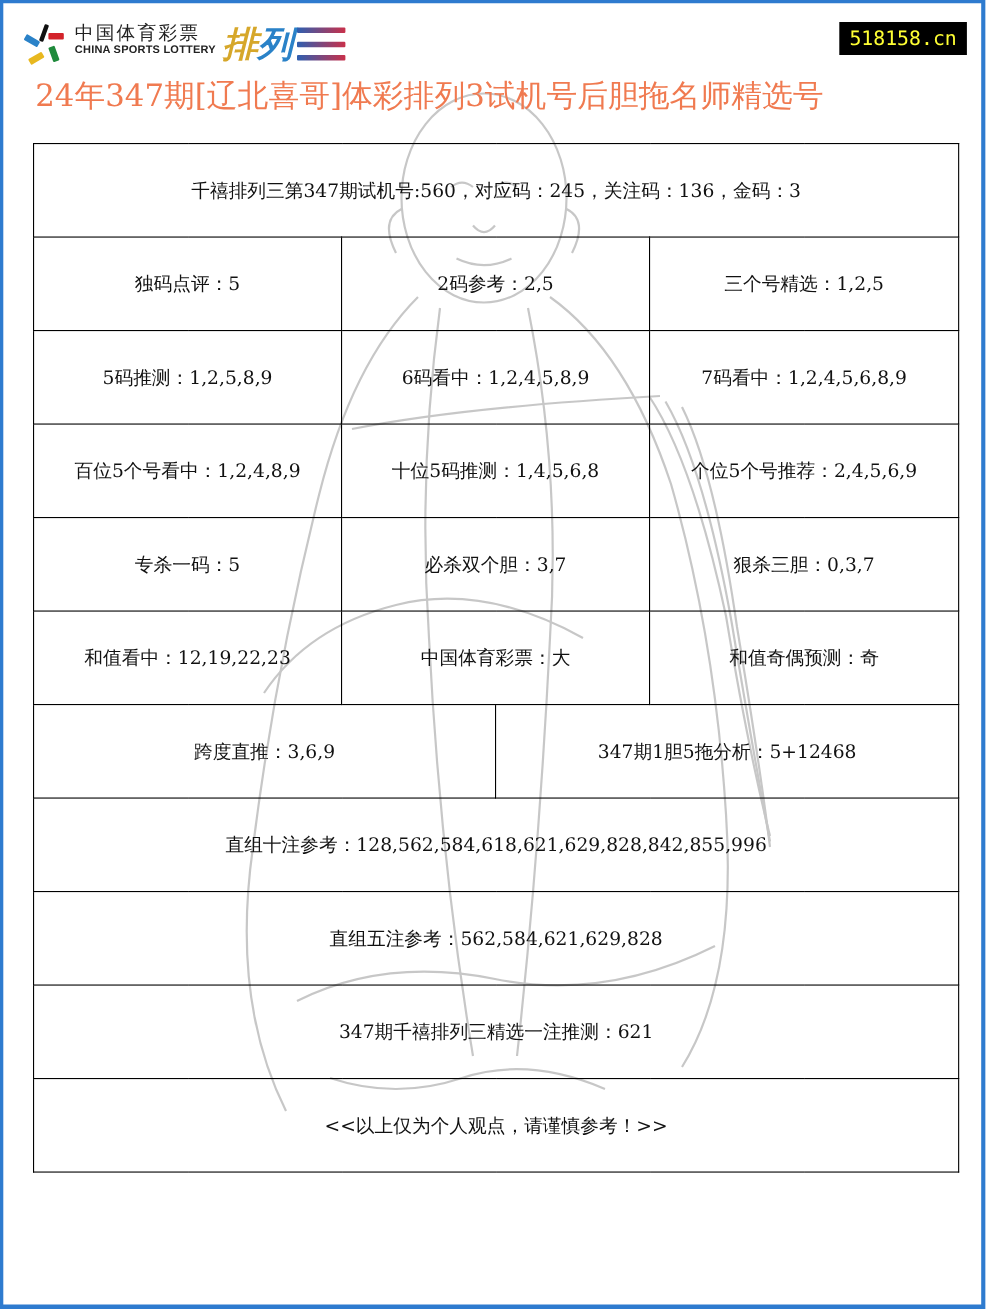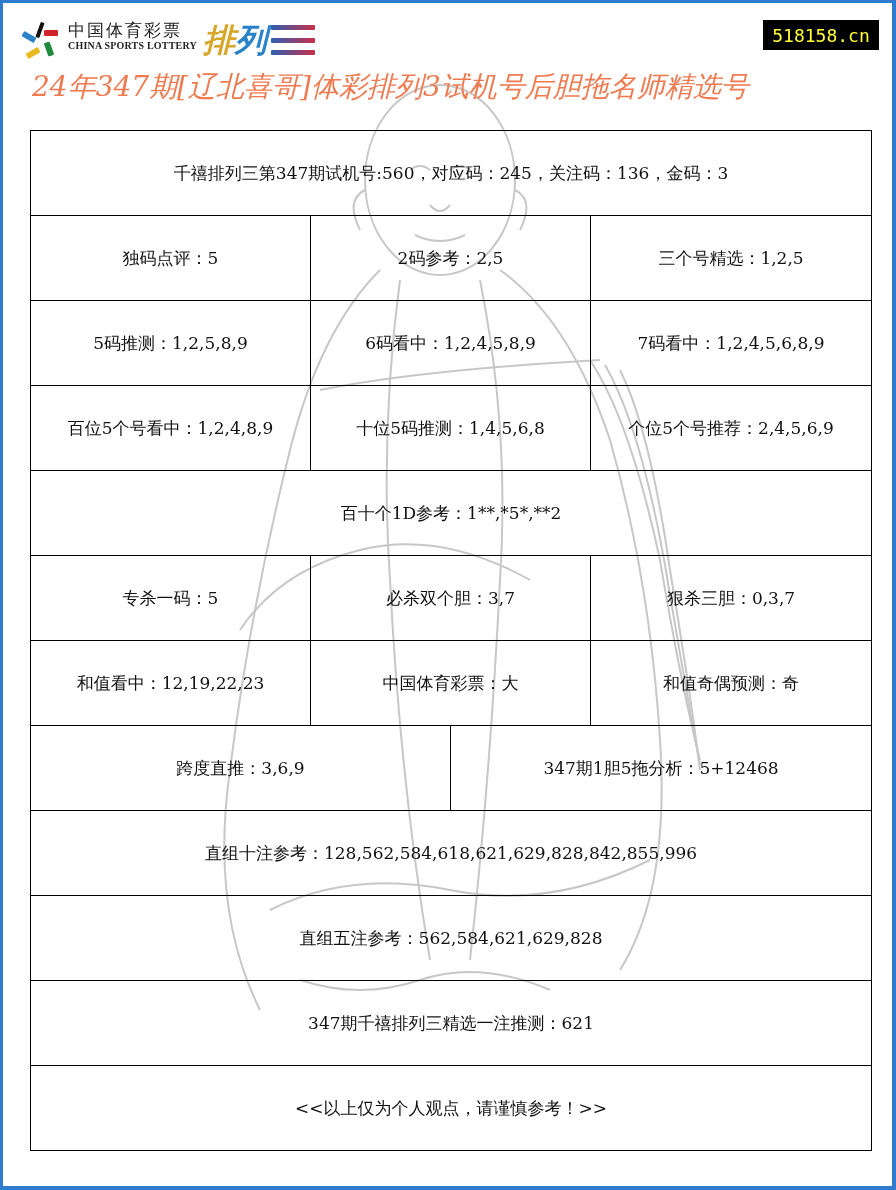--- a/index.html
+++ b/index.html
@@ -16,36 +16,36 @@
     border-top: 3px solid #2e7bcf;
     border-bottom: 4px solid #2e7bcf;
     pointer-events: none; z-index: 5;
   }
   .header { position: absolute; left: 0; top: 0; width: 896px; height: 130px; }
   .logo { position: absolute; left: 20px; top: 20px; height: 42px; display: flex; align-items: flex-start; }
   .logo-mark { width: 42px; height: 42px; position: relative; }
   .logo-mark span { position: absolute; height: 6px; border-radius: 1px; }
   .logo-text { margin-left: 6px; display: flex; flex-direction: column; }
   .logo-cn { font-family: "DejaVu Sans", sans-serif; font-size: 17px; color: #222; letter-spacing: 2px; line-height: 20px; }
-  .logo-en { font-family: Liberation Serif, serif; font-size: 10px; font-weight: bold; color: #222; line-height: 12px; letter-spacing: 0.2px; }
+  .logo-en { font-family: Liberation Sans, sans-serif; font-size: 10px; font-weight: bold; color: #222; line-height: 12px; letter-spacing: 0.2px; }
   .logo-pl3 { margin-left: 6px; display: flex; align-items: center; font-family: "DejaVu Sans", sans-serif; font-weight: bold; font-size: 32px; font-style: italic; line-height: 40px; }
   .logo-pl3 .c1 { color: #d6a72a; }
   .logo-pl3 .c2 { color: #2a82c8; }
   .logo-pl3 .san { display: inline-flex; flex-direction: column; justify-content: space-between; width: 44px; height: 30px; margin-left: 4px; }
   .logo-pl3 .san i { display: block; height: 5px; background: linear-gradient(90deg, #2e5fb0, #c9304a); border-radius: 1px; }
   .site-badge {
     position: absolute; left: 763px; top: 20px; width: 116px; height: 30px;
     background: #000; color: #ffff33;
     font-family: "DejaVu Sans Mono", "Liberation Mono", monospace; font-size: 18px;
     display: flex; align-items: center; justify-content: center;
   }
   .title {
     position: absolute; left: 32px; top: 66px; width: 840px;
     font-family: "DejaVu Serif", "Liberation Serif", serif;
-    font-size: 28px; color: #f07a50; white-space: nowrap; line-height: 42px; font-style: italic;
+    font-size: 28px; color: #f07a50; white-space: nowrap; line-height: 42px;
   }
   .watermark { position: absolute; left: 150px; top: 30px; width: 600px; height: 1050px; z-index: 0; opacity: 0.55; }
   .grid {
     position: absolute; left: 30px; top: 130px; width: 841px; z-index: 2;
     border-collapse: collapse; table-layout: fixed;
   }
   .grid td {
     border: 1px solid #000; height: 84px; padding: 0;
     text-align: center; vertical-align: middle;
     font-family: "DejaVu Serif", "Liberation Serif", serif;
@@ -124,23 +124,20 @@
     <td colspan="2">5码推测：1,2,5,8,9</td>
     <td colspan="2">6码看中：1,2,4,5,8,9</td>
     <td colspan="2">7码看中：1,2,4,5,6,8,9</td>
   </tr>
   <tr>
     <td colspan="2">百位5个号看中：1,2,4,8,9</td>
     <td colspan="2">十位5码推测：1,4,5,6,8</td>
     <td colspan="2">个位5个号推荐：2,4,5,6,9</td>
   </tr>
   <tr>
-    <td colspan="6">百十个1D参考：1**,*5*,**2</td>
-  </tr>
-  <tr>
     <td colspan="2">专杀一码：5</td>
     <td colspan="2">必杀双个胆：3,7</td>
     <td colspan="2">狠杀三胆：0,3,7</td>
   </tr>
   <tr>
     <td colspan="2">和值看中：12,19,22,23</td>
     <td colspan="2">中国体育彩票：大</td>
     <td colspan="2">和值奇偶预测：奇</td>
   </tr>
   <tr>

